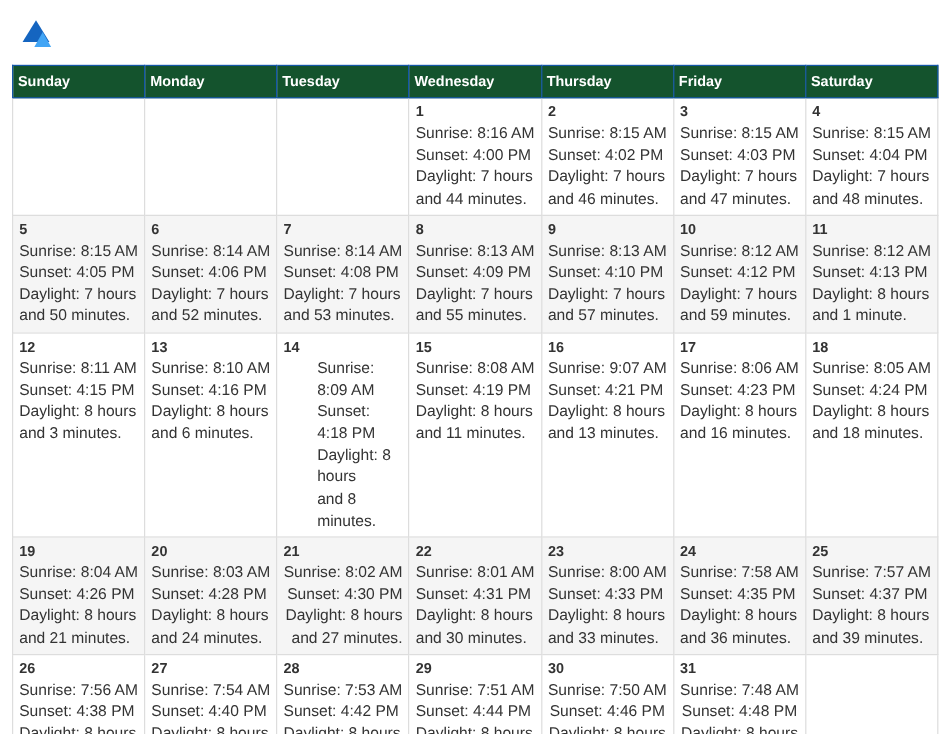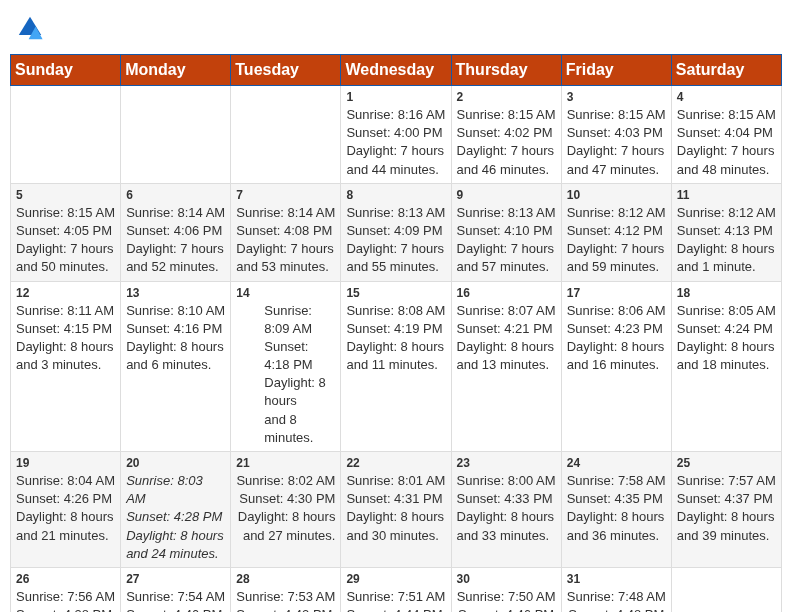--- a/index.html
+++ b/index.html
@@ -60,23 +60,23 @@
     .location {
       font-size: 14px;
       color: #555;
     }
     .calendar {
       width: 100%;
       border-collapse: collapse;
       border: 1px solid #ccc;
     }
     .calendar th {
-      background: #c2410c;
+      background: #14532d;
       color: #fff;
-      font-size: 16px;
+      font-size: 12px;
       font-weight: bold;
       padding: 6px 4px;
       text-align: left;
       border: 1px solid #1457a8;
     }
     .calendar td {
       vertical-align: top;
       border: 1px solid #ddd;
       padding: 4px 5px;
       width: calc(100% / 7);
@@ -245,21 +245,21 @@
           </td>
           <td>
             <span class="day-num">15</span>
             <div class="day-info" style="white-space: pre-line;">Sunrise: 8:08 AM
 Sunset: 4:19 PM
 Daylight: 8 hours
 and 11 minutes.</div>
           </td>
           <td>
             <span class="day-num">16</span>
-            <div class="day-info" style="white-space: pre-line;">Sunrise: 8:07 AM
+            <div class="day-info" style="white-space: pre-line;">Sunrise: 9:07 AM
 Sunset: 4:21 PM
 Daylight: 8 hours
 and 13 minutes.</div>
           </td>
           <td>
             <span class="day-num">17</span>
             <div class="day-info" style="white-space: pre-line;">Sunrise: 8:06 AM
 Sunset: 4:23 PM
 Daylight: 8 hours
 and 16 minutes.</div>
@@ -275,21 +275,21 @@
         <tr>
           <td>
             <span class="day-num">19</span>
             <div class="day-info" style="white-space: pre-line;">Sunrise: 8:04 AM
 Sunset: 4:26 PM
 Daylight: 8 hours
 and 21 minutes.</div>
           </td>
           <td>
             <span class="day-num">20</span>
-            <div class="day-info" style="white-space: pre-line; font-style: italic;">Sunrise: 8:03 AM
+            <div class="day-info" style="white-space: pre-line;">Sunrise: 8:03 AM
 Sunset: 4:28 PM
 Daylight: 8 hours
 and 24 minutes.</div>
           </td>
           <td>
             <span class="day-num">21</span>
             <div class="day-info" style="white-space: pre-line; text-align: right;">Sunrise: 8:02 AM
 Sunset: 4:30 PM
 Daylight: 8 hours
 and 27 minutes.</div>

